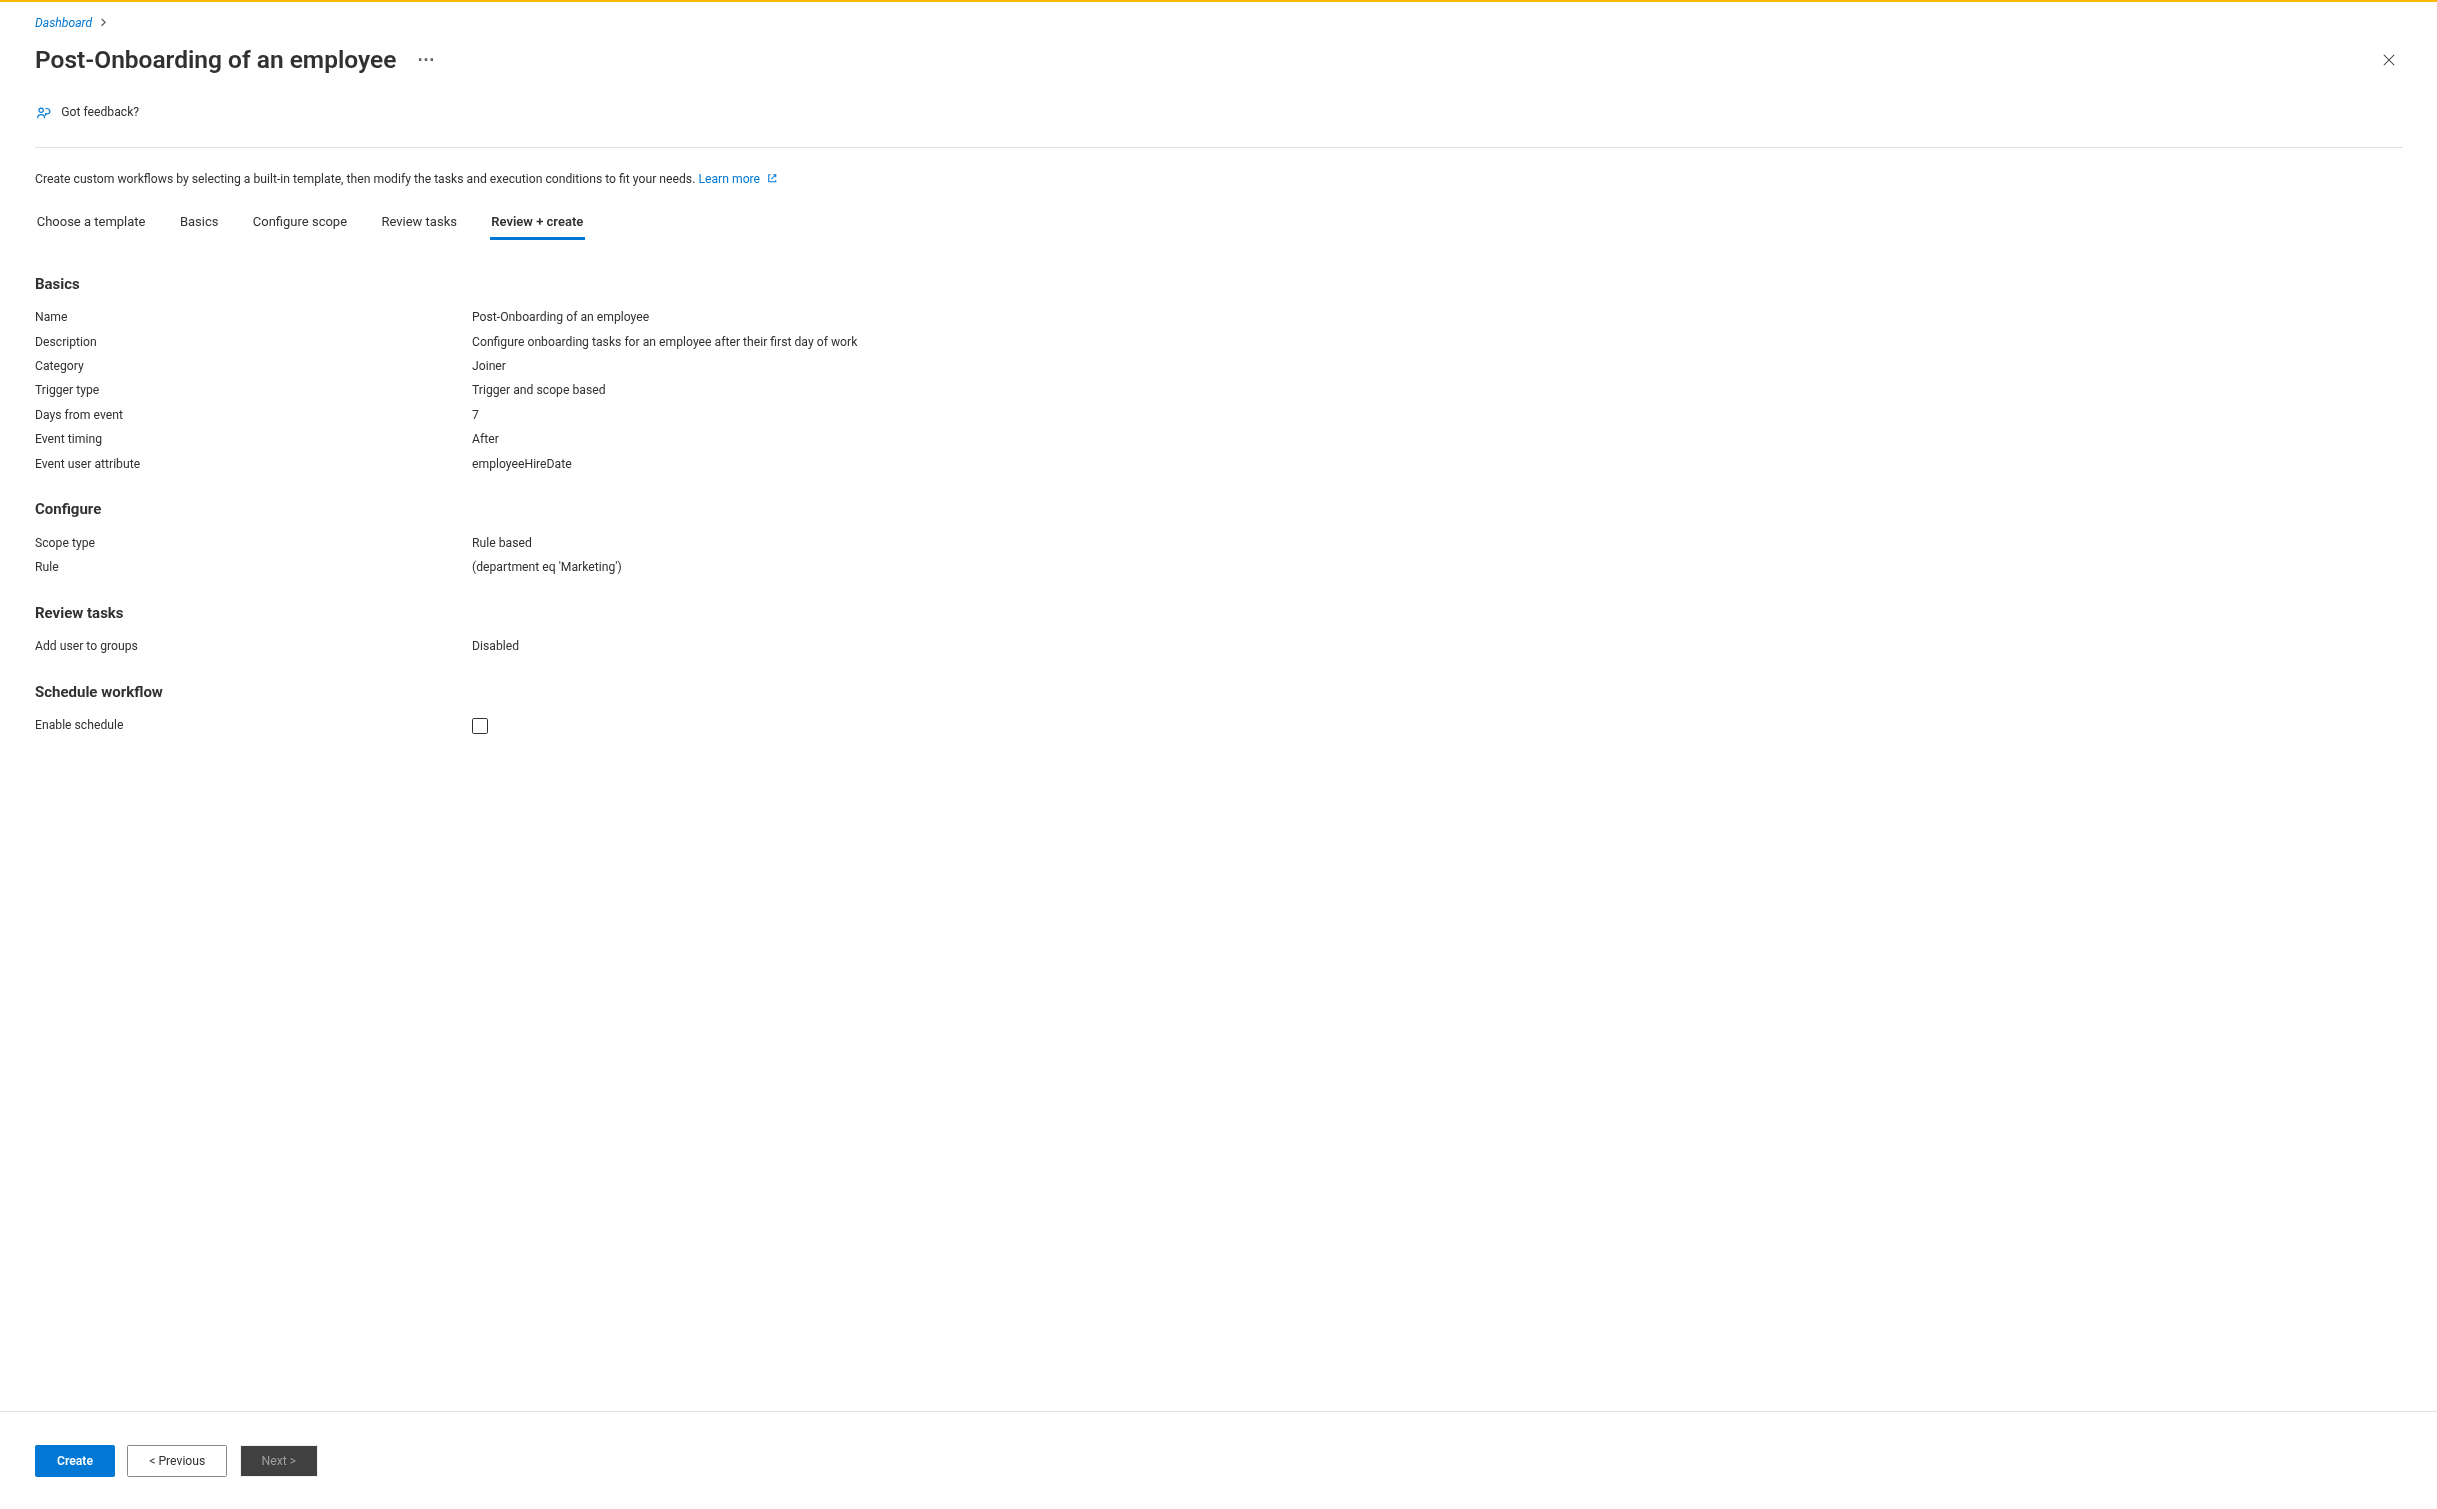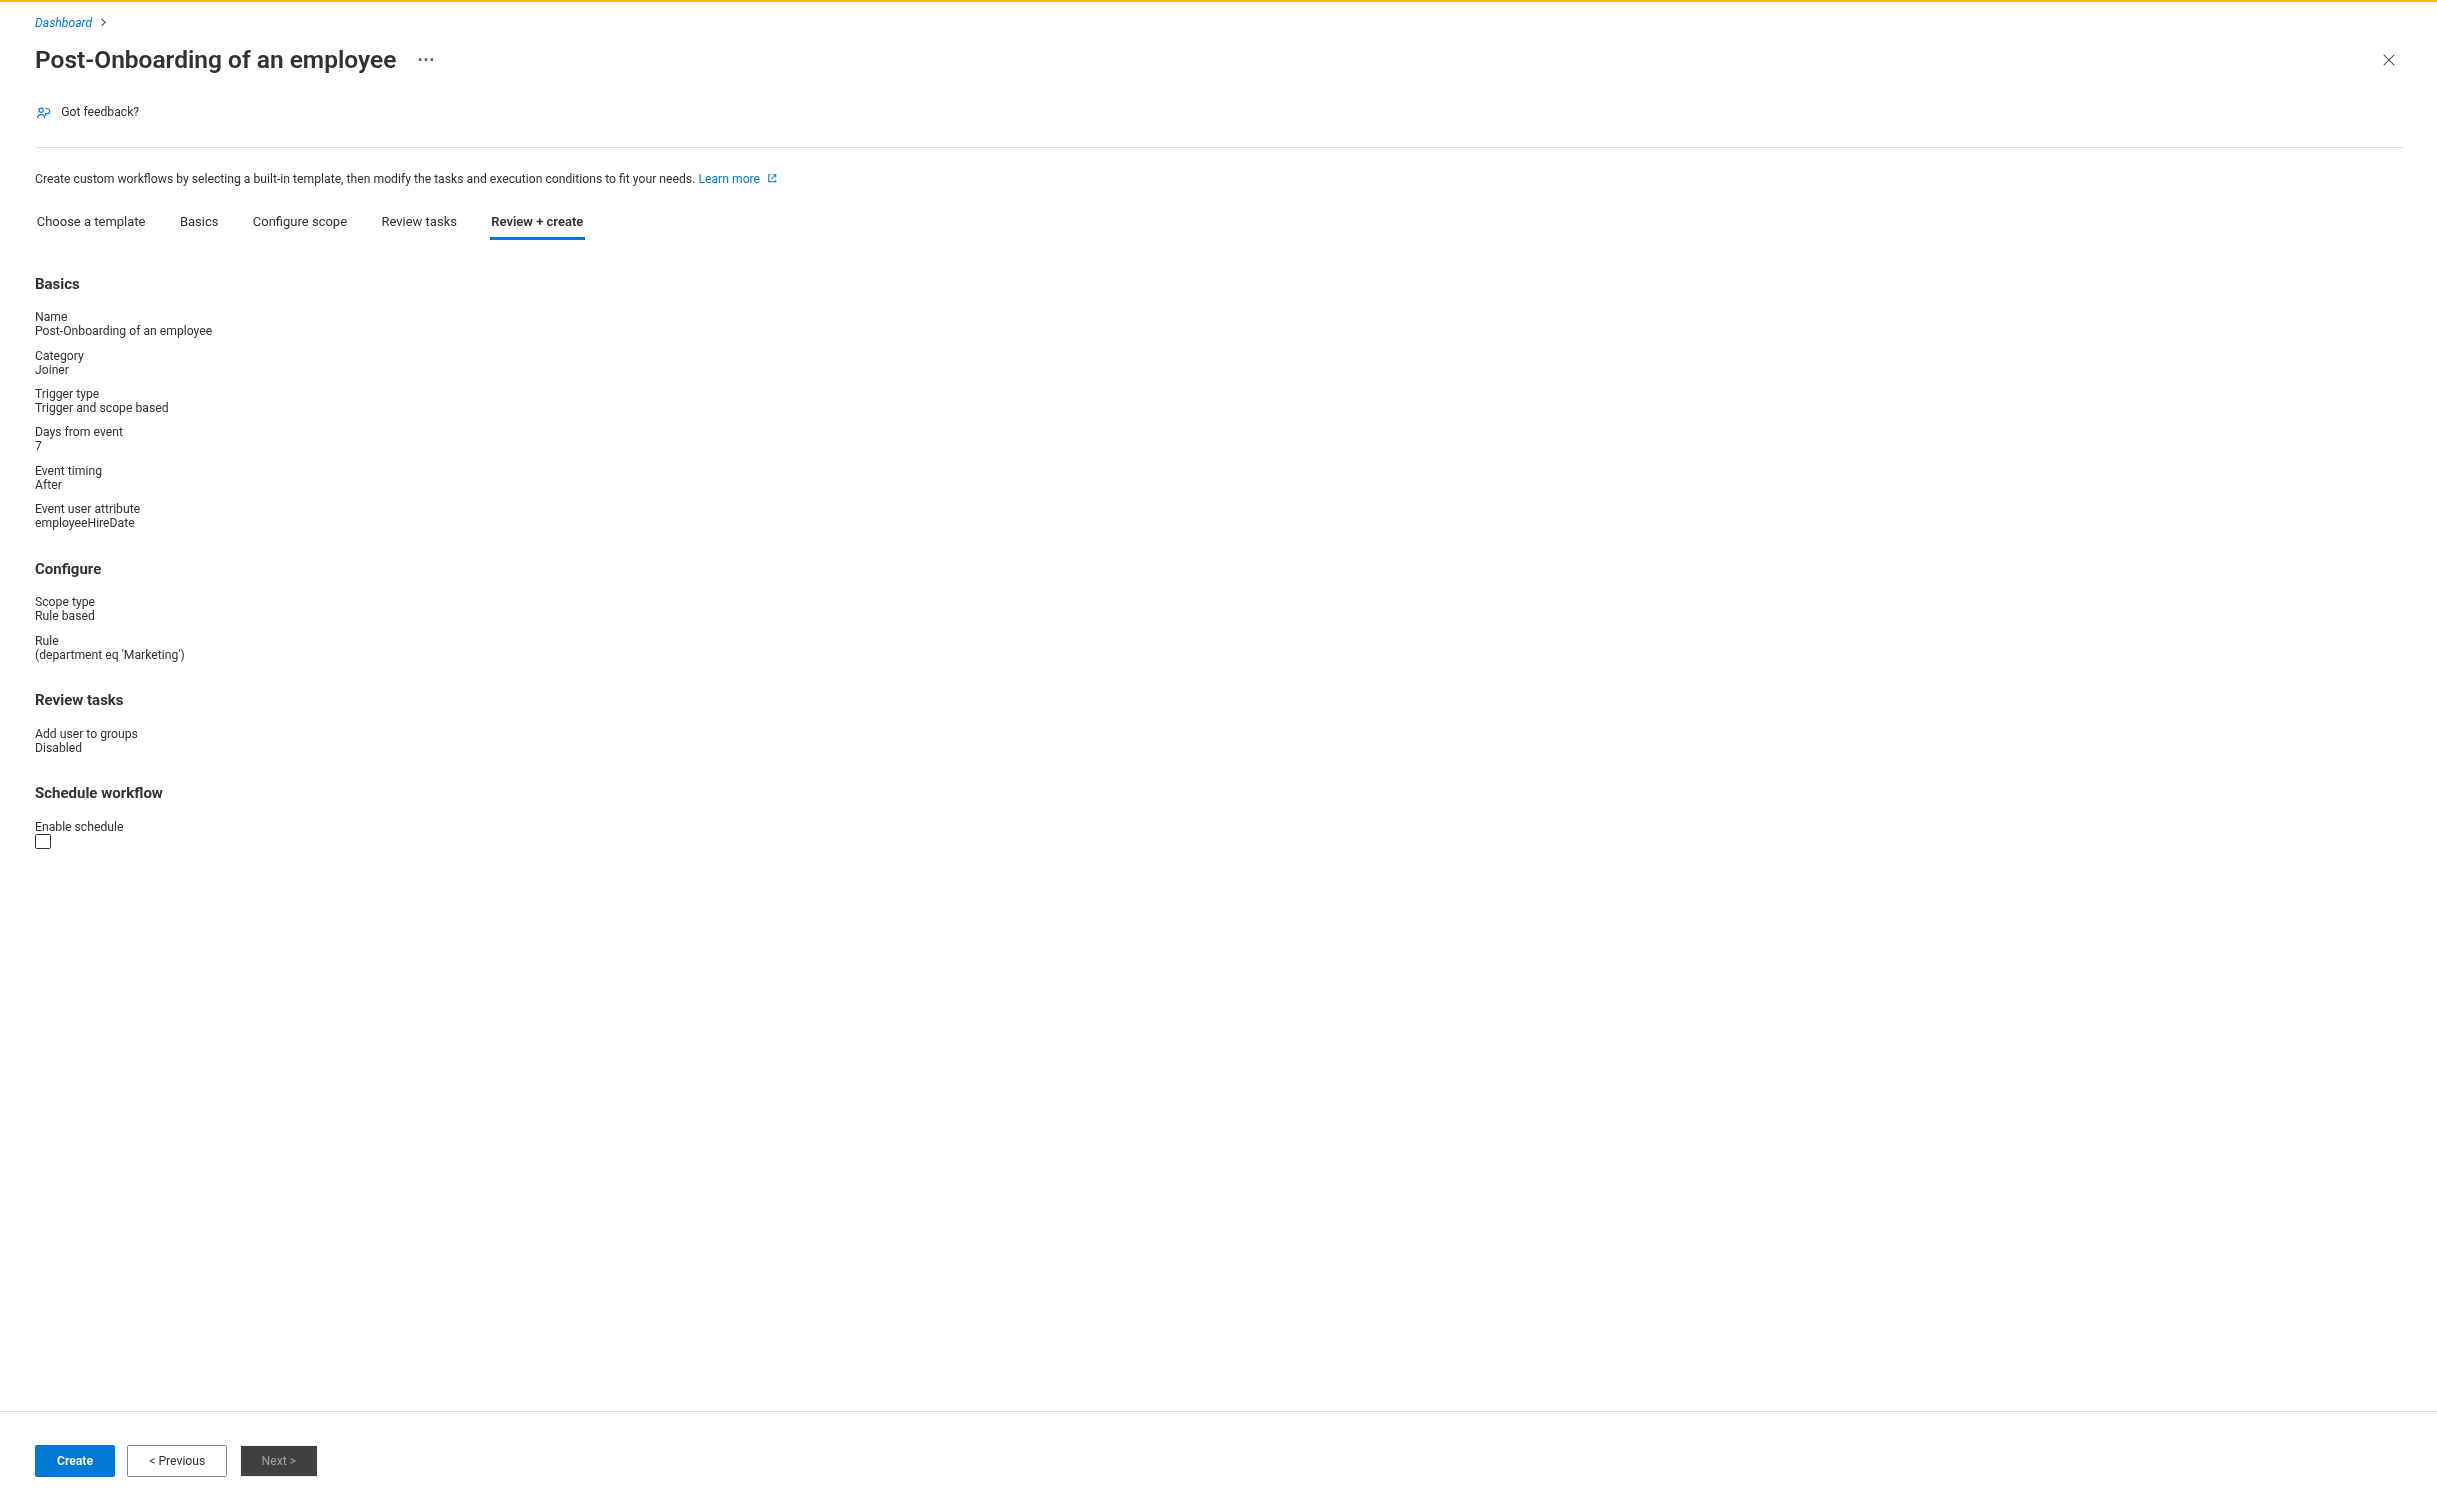--- a/index.html
+++ b/index.html
@@ -129,21 +129,20 @@
     }
     .section h2 {
       font-size: 15px;
       font-weight: 700;
       margin-bottom: 12.2px;
     }
     .row {
       display: flex;
       padding: 5.2px 0;
       font-size: 12.2px;
-      flex-direction: column;
     }
     .row .label {
       width: 437px;
       color: #323130;
     }
     .row .value {
       color: #323130;
     }
     .checkbox {
       width: 15.7px;
@@ -250,20 +249,24 @@
     <div class="tab active">Review + create</div>
   </div>
 
   <div class="section">
     <h2>Basics</h2>
     <div class="row">
       <div class="label">Name</div>
       <div class="value">Post-Onboarding of an employee</div>
     </div>
     <div class="row">
+      <div class="label">Description</div>
+      <div class="value">Configure onboarding tasks for an employee after their first day of work</div>
+    </div>
+    <div class="row">
       <div class="label">Category</div>
       <div class="value">Joiner</div>
     </div>
     <div class="row">
       <div class="label">Trigger type</div>
       <div class="value">Trigger and scope based</div>
     </div>
     <div class="row">
       <div class="label">Days from event</div>
       <div class="value">7</div>

